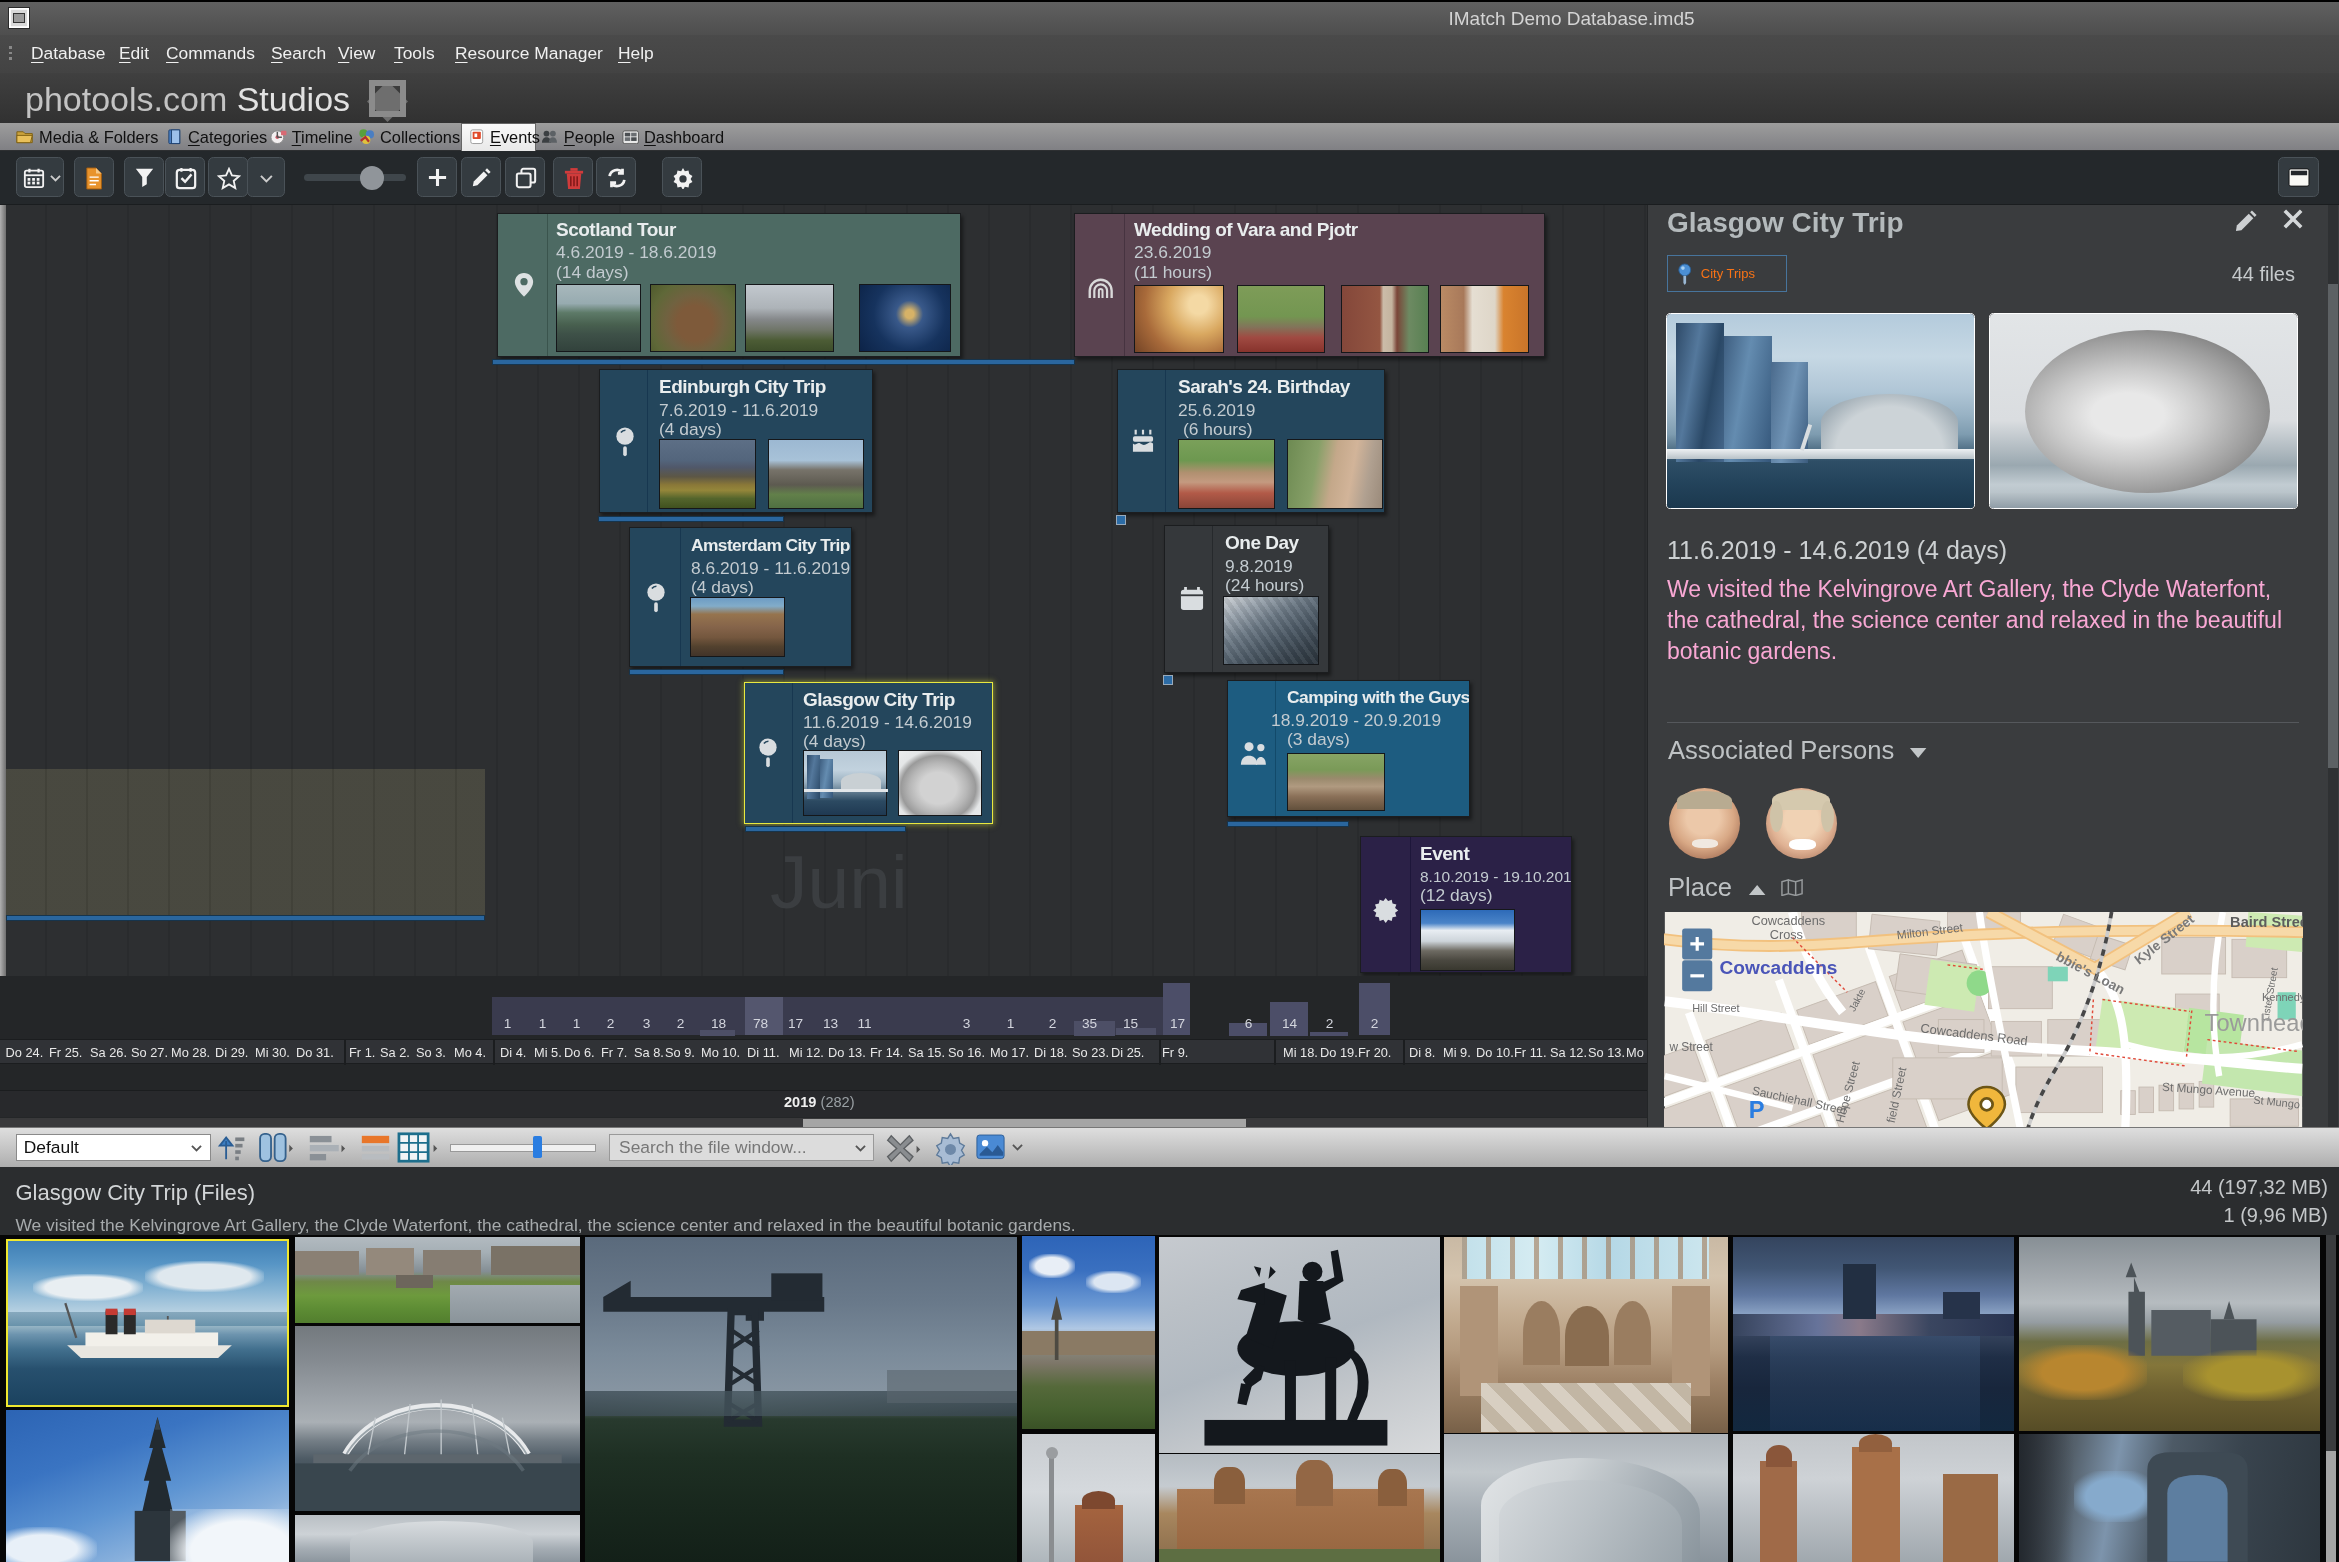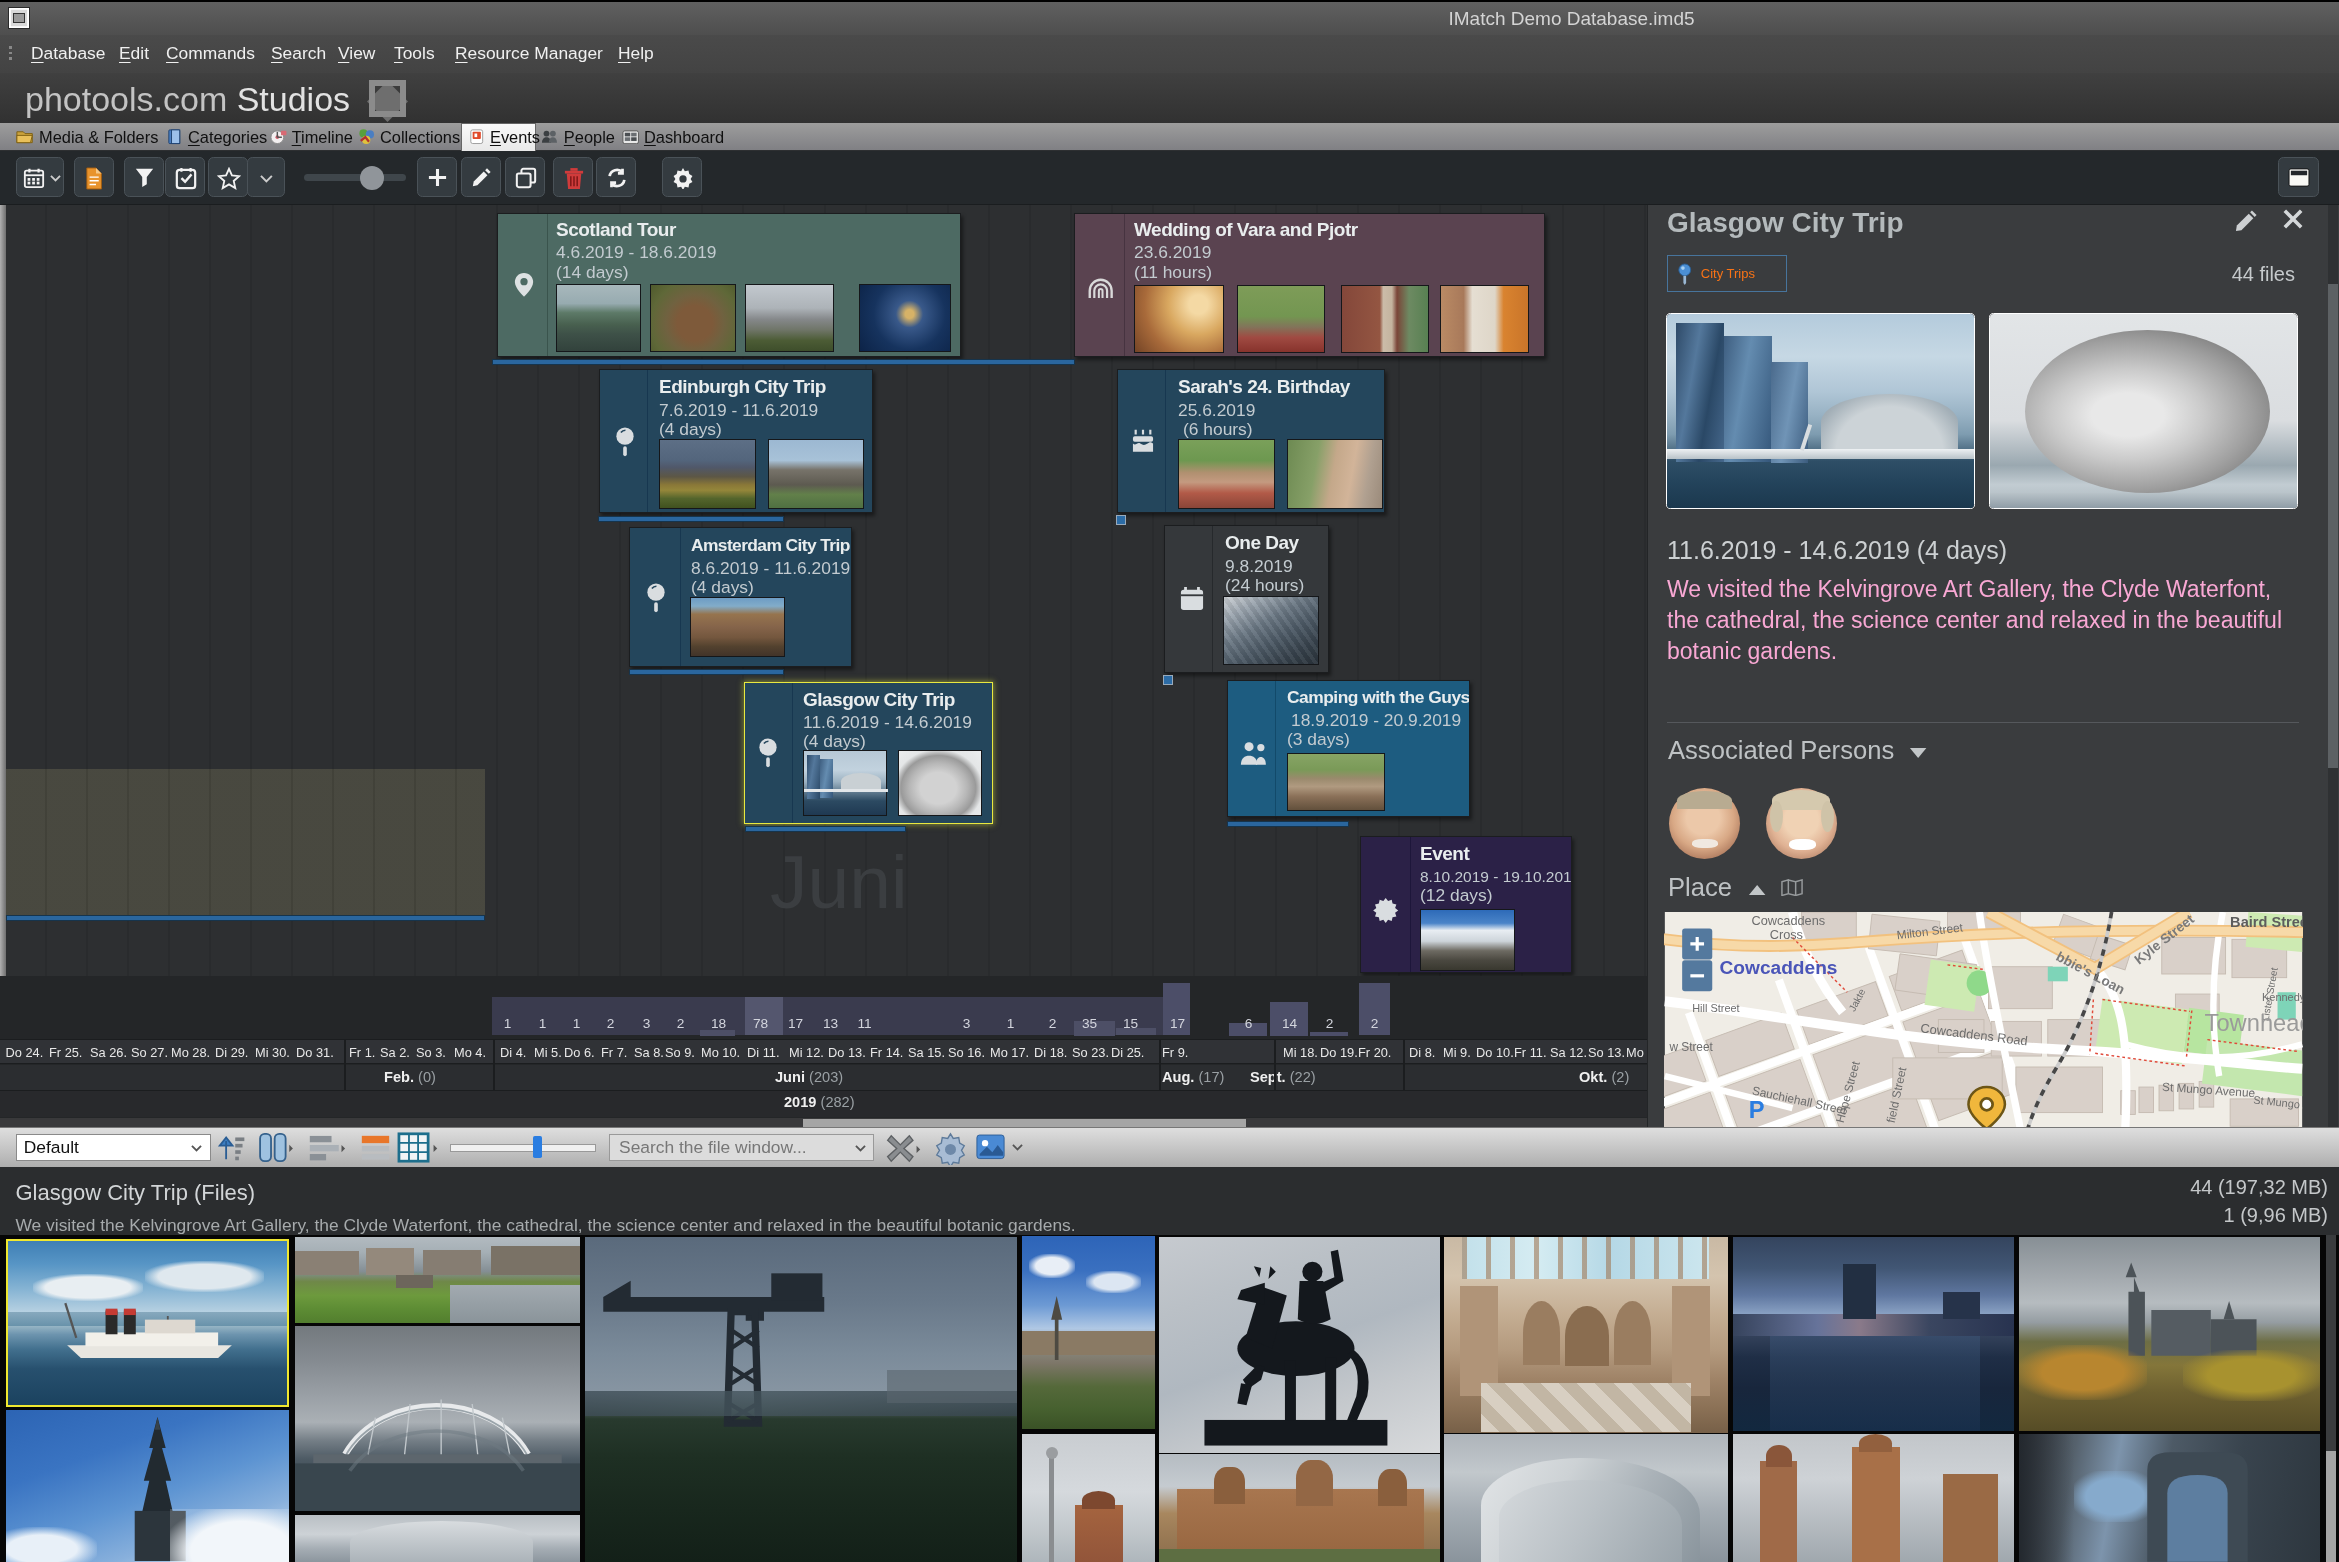--- a/index.html
+++ b/index.html
@@ -358,21 +358,21 @@
 
     <div class="card" style="left:1227px;top:475px;width:243px;height:137px;background:#1d5c80">
       <div class="strip" style="width:48px;border-right:0.9px solid #124a6a"></div>
       <svg class="abs" style="left:12px;top:60px" width="29" height="24" viewBox="0 0 32 26">
           <circle cx="10" cy="6" r="5" fill="#d9dde0"></circle>
           <path d="M1 26 c0-7 4-10 9-10 s9 3 9 10 z" fill="#d9dde0"></path>
           <circle cx="23" cy="7" r="4" fill="#d9dde0"></circle>
           <path d="M17.5 26 c0-6 2.6-8.6 5.5-8.6 s5.5 2.6 5.5 8.6 z" fill="#d9dde0"></path>
         </svg>
       <div class="ctitle" style="left:59px;top:6.4px;font-size:17.4px">Camping with the Guys</div>
-      <div class="cdate" style="left:63px;top:29px">18.9.2019 - 20.9.2019</div>
+      <div class="cdate" style="left:43px;top:29px">18.9.2019 - 20.9.2019</div>
       <div class="cdate" style="left:59px;top:48px">(3 days)</div>
       <div class="thumb" style="left:59px;top:72px;width:98px;height:58px;background:linear-gradient(#87a465 0%,#7a9a58 28%,#9a8a6d 44%,#b09a80 58%,#8a7058 76%,#62503c 100%)"></div>
     </div>
     <div class="bar" style="left:1227px;top:616px;width:122px"></div>
 
     <div class="card" style="left:1360px;top:631px;width:212px;height:137px;background:#2b2147">
       <div class="strip" style="width:50px;border-right:0.9px solid #1d163a"></div>
       <svg class="abs" style="left:11px;top:60px" width="27.4" height="27.4" viewBox="0 0 30 30">
           <path d="M15 1 l2.6 3.4 4-1.4 .9 4.2 4.2 .9 -1.4 4 3.4 2.6 -3.4 2.6 1.4 4 -4.2 .9 -.9 4.2 -4-1.4 -2.6 3.4 -2.6-3.4 -4 1.4 -.9-4.2 -4.2-.9 1.4-4 -3.4-2.6 3.4-2.6 -1.4-4 4.2-.9 .9-4.2 4 1.4 z" fill="#d9dde0"></path>
         </svg>
@@ -454,32 +454,20 @@
         <div class="day" style="left:1514px">Fr 11.</div>
           <div class="day" style="left:1550px">Sa 12.</div>
         <div class="day" style="left:1588px">So 13.</div>
           <div class="day" style="left:1626px">Mo 14.</div>
         <div class="abs" style="left:344px;top:0;width:1.8px;height:25px;background:#1b1d1f"></div>
         <div class="abs" style="left:493px;top:0;width:1.8px;height:25px;background:#1b1d1f"></div>
         <div class="abs" style="left:1159px;top:0;width:1.8px;height:25px;background:#1b1d1f"></div>
         <div class="abs" style="left:1274px;top:0;width:1.8px;height:25px;background:#1b1d1f"></div>
         <div class="abs" style="left:1403px;top:0;width:1.8px;height:25px;background:#1b1d1f"></div>
       </div>
-      <div id="monthrow">
-        <div class="mon" style="left:384px">Feb. <span>(0)</span></div>
-        <div class="mon" style="left:775px">Juni <span>(203)</span></div>
-        <div class="mon" style="left:1162px">Aug. <span>(17)</span></div>
-        <div class="mon" style="left:1250px">Sept. <span>(22)</span></div>
-        <div class="mon" style="left:1579px">Okt. <span>(2)</span></div>
-        <div class="abs" style="left:344px;top:0;width:1.8px;height:25.6px;background:#1b1d1f"></div>
-        <div class="abs" style="left:493px;top:0;width:1.8px;height:25.6px;background:#1b1d1f"></div>
-        <div class="abs" style="left:1159px;top:0;width:1.8px;height:25.6px;background:#1b1d1f"></div>
-        <div class="abs" style="left:1274px;top:0;width:1.8px;height:25.6px;background:#1b1d1f"></div>
-        <div class="abs" style="left:1403px;top:0;width:1.8px;height:25.6px;background:#1b1d1f"></div>
-      </div>
       <div id="yearrow">
         <div class="mon" style="left:784px;top:2.7px">2019 <span>(282)</span></div>
       </div>
       <div id="hscroll">
           <div id="hthumb"></div>
         </div>
     </div>
   </div>
 
   <div id="rpanel" class="abs">

